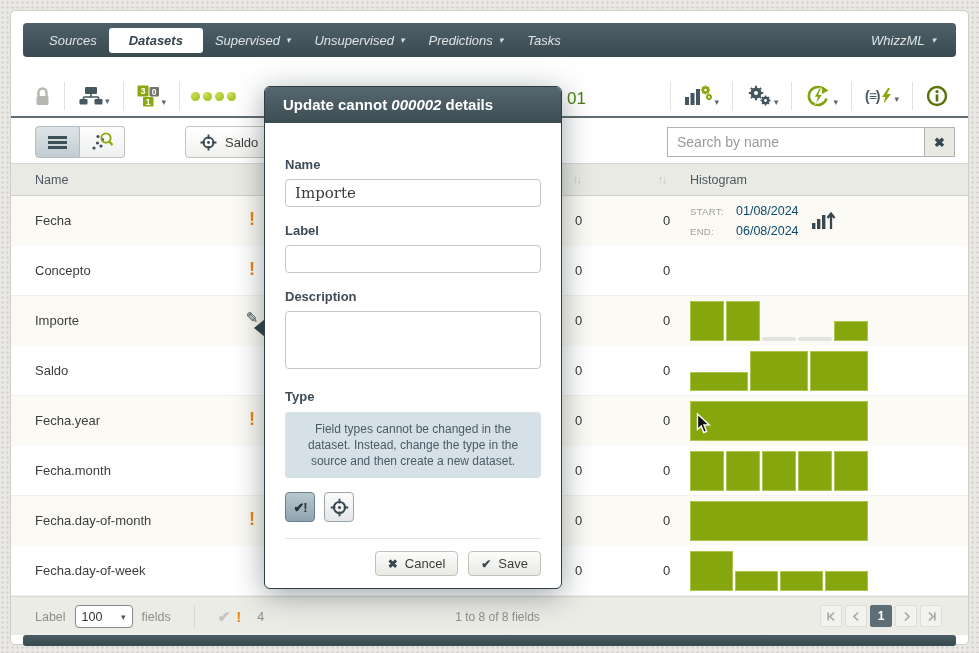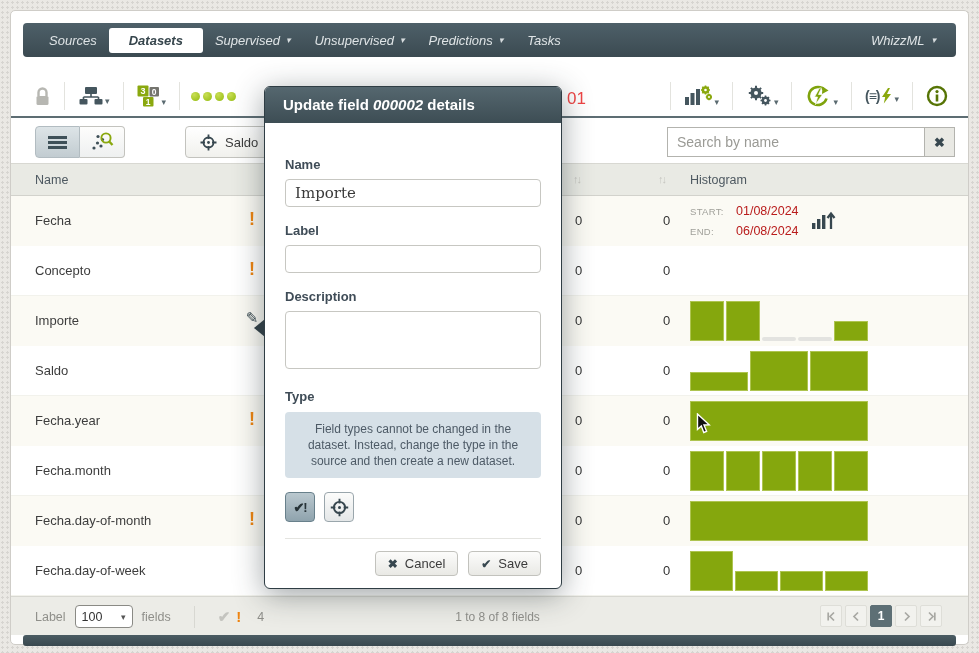--- a/index.html
+++ b/index.html
@@ -24,21 +24,21 @@
   .toolbar{position:absolute;left:0;right:0;top:65px;height:40px;display:flex;align-items:center;}
   .tool-left{display:flex;align-items:center;gap:11px;padding-left:21px;}
   .tool-right{margin-left:auto;display:flex;align-items:center;gap:11px;padding-right:18px;}
   .vsep{width:1px;height:28px;background:#e3e3de;}
   .tool-btn{display:flex;align-items:flex-end;gap:2px;padding:2px;}
   .caret{font-size:9px;color:#5a6a70;line-height:10px;}
   .dots{display:flex;gap:3px;align-items:center;}
   .dot{width:9px;height:9px;border-radius:50%;
        background:radial-gradient(circle at 35% 30%,#c9de55,#93bb0e);}
   .toolbar-line{position:absolute;left:0;right:0;top:105px;height:2px;background:#5d6d73;}
-  .partial-title{position:absolute;left:556px;top:78px;font-size:17px;color:#ef4444;}
+  .partial-title{position:absolute;left:556px;top:78px;font-size:17px;color:#4d7c0f;}
   .eq-glyph{font-size:14px;font-weight:bold;color:#45565e;letter-spacing:-1px;}
 
   
   .controls{position:absolute;left:0;right:0;top:107px;height:45px;background:#fff;}
   .toggle-group{position:absolute;left:24px;top:8px;display:flex;}
   .tg-btn{width:45px;height:32px;display:flex;align-items:center;justify-content:center;
           border:1px solid #b2bcc1;}
   .tg-btn.first{border-radius:4px 0 0 4px;}
   .tg-btn.last{border-radius:0 4px 4px 0;border-left:none;}
   .tg-btn.active{background:linear-gradient(#dde4e7,#c2ccd1);}
@@ -76,21 +76,21 @@
   .c-missing{position:absolute;left:564px;top:17px;font-size:13px;color:#333;}
   .c-errors{position:absolute;left:652px;top:17px;font-size:13px;color:#333;}
   .hist{position:absolute;left:679px;top:5px;width:180px;height:40px;
         display:flex;align-items:flex-end;gap:2px;}
   .bar{flex:none;}
   .bar.green{background:#85a70d;border:1px solid #aec450;}
   .bar.gray{background:#e3e3e0;border-radius:2px;}
   .hist.dt{align-items:center;gap:12px;}
   .dt-wrap div{line-height:18px;white-space:nowrap;}
   .dt-k{display:inline-block;width:46px;font-size:9.5px;color:#a0a09a;letter-spacing:.3px;}
-  .dt-v{font-size:12.5px;color:#b91c1c;}
+  .dt-v{font-size:12.5px;color:#0c4a6e;}
 
   
   .tfoot{position:absolute;left:0;right:0;top:585px;height:39px;background:#ecece7;
          border-top:1px solid #d8d8d2;font-size:12.5px;color:#8f8f8a;}
   .f-left{position:absolute;left:24px;top:8px;display:flex;align-items:center;gap:9px;}
   .pg-select{width:58px;height:23px;background:#fff;border:1.5px solid #8a8a85;border-radius:4px;
              display:flex;align-items:center;padding:0 6px;color:#333;font-size:12.5px;gap:4px;}
   .pg-select .caret{margin-left:auto;color:#555;}
   .f-sep{width:1px;height:22px;background:#d8d8d2;margin:0 14px;}
   .f-check{color:#c4c4bf;font-weight:bold;font-size:15px;}
@@ -471,21 +471,21 @@
               <line x1="8.8" y1="1.5" x2="8.8" y2="9.5" stroke="#a8a8a3" stroke-width="1.7"></line>
             </svg>
           </div>
       </div>
     </div>
     <div class="bottom-bar"></div>
 
     <div class="modal">
       <div class="modal-arrow"></div>
       <div class="modal-header">
-        <span>Update field</span>
+        <span>Update cannot</span>
         <span class="fid">000002</span>
         <span>details</span>
       </div>
       <div class="modal-body">
         <label class="m-label first">Name</label>
         <input class="m-input name" type="text" value="Importe" style="">
         <label class="m-label">Label</label>
         <input class="m-input" type="text" value="" style="">
         <label class="m-label">Description</label>
         <textarea class="m-textarea" style=""></textarea>

